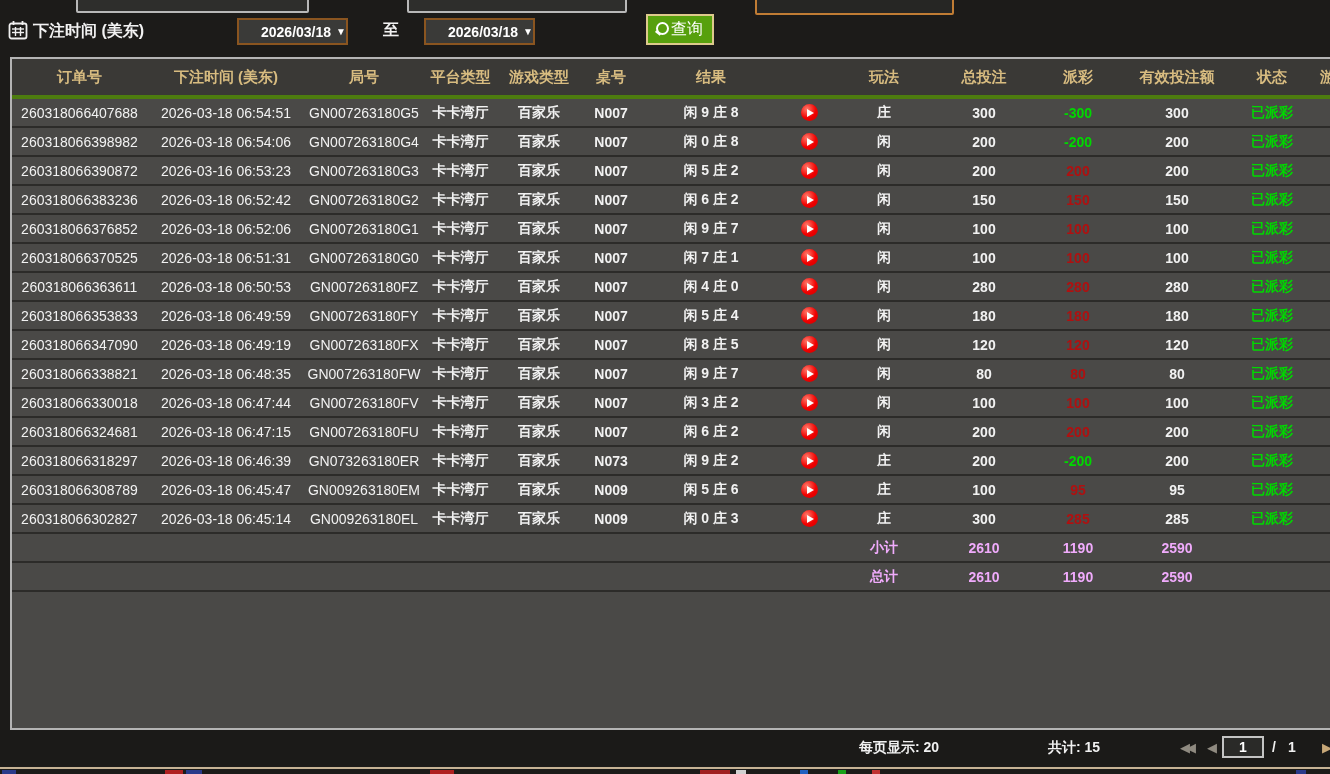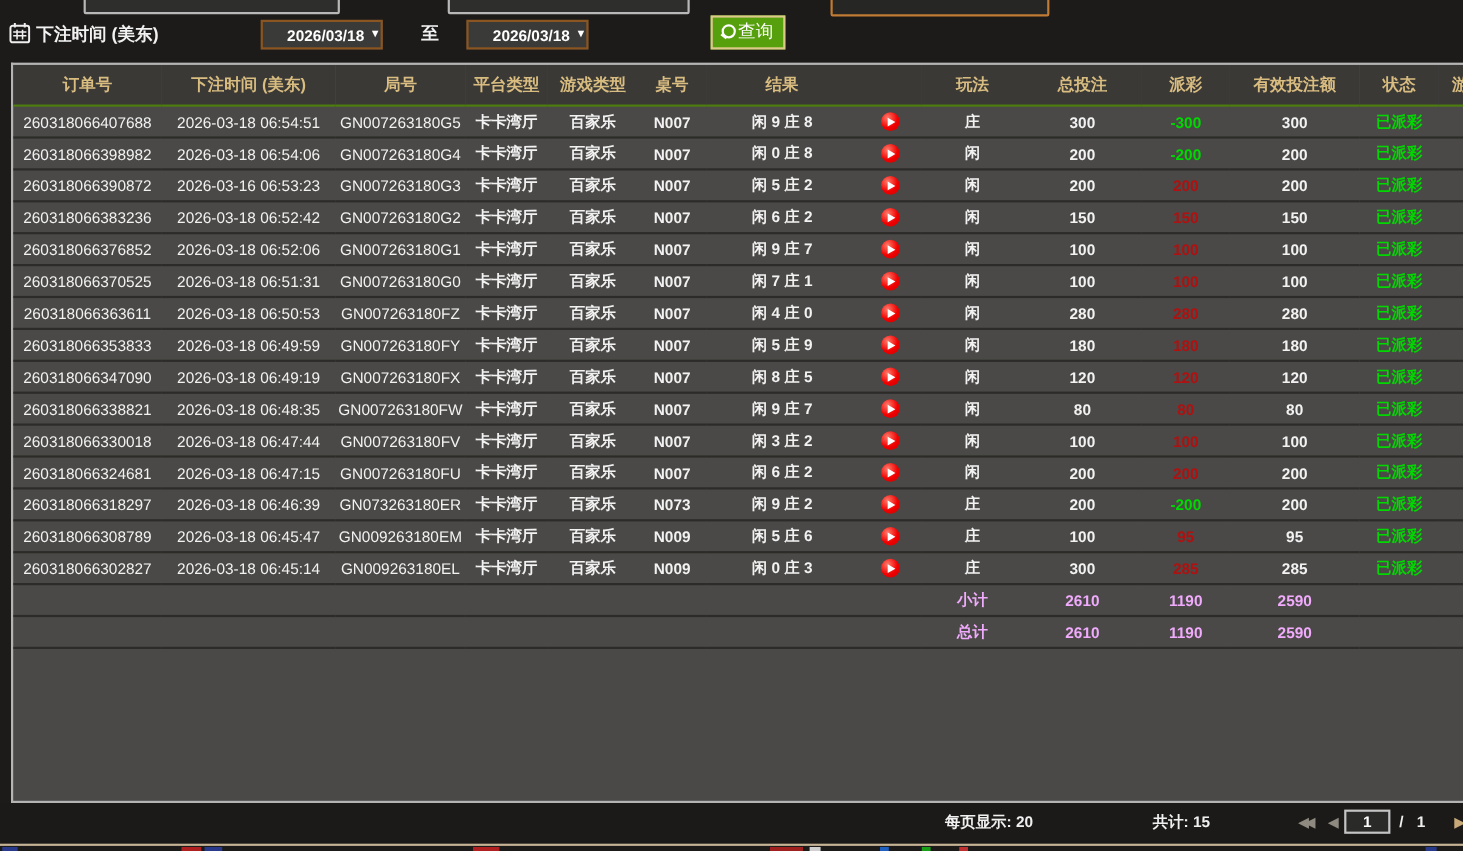--- a/index.html
+++ b/index.html
@@ -33,21 +33,21 @@
   .mag::before{content:"";position:absolute;left:2px;top:0;width:9px;height:9px;border:2px solid #fff;border-radius:50%;}
   .mag::after{content:"";position:absolute;left:1px;top:10px;width:6px;height:2px;background:#fff;transform:rotate(38deg);}
   
   .tablewrap{
     position:absolute;left:10px;top:57px;width:1330px;height:673px;box-sizing:border-box;
     background:#4a4947;border:2px solid #b4b4b4;border-right:none;overflow:hidden;
   }
   table{border-collapse:collapse;table-layout:fixed;width:1350px;}
   th{
     height:36px;background:#3a3936;color:#d8bc80;font-size:15px;font-weight:700;
-    text-align:center;border-bottom:2px solid #4d7c0f;white-space:nowrap;overflow:hidden;padding:0;
+    text-align:center;border-bottom:4px solid #4d7c0f;white-space:nowrap;overflow:hidden;padding:0;
   }
   td{
     height:27px;border-bottom:2px solid #2c2b29;color:#f2f2f2;font-size:14px;font-weight:700;
     text-align:center;white-space:nowrap;overflow:hidden;padding:0;
   }
   td.light{font-weight:400;}
   .c-green{color:#00d800;}
   .c-red{color:#b01010;}
   .c-yellow{color:#f0abfc;}
   .replay{
@@ -258,21 +258,21 @@
           <td class="c-green">已派彩</td>
           <td>-</td>
         </tr>
         <tr>
           <td class="light">260318066353833</td>
           <td class="light">2026-03-18 06:49:59</td>
           <td class="light">GN007263180FY</td>
           <td>卡卡湾厅</td>
           <td>百家乐</td>
           <td>N007</td>
-          <td>闲 5 庄 9</td>
+          <td>闲 5 庄 4</td>
           <td><span class="replay"></span></td>
           <td>闲</td>
           <td>180</td>
           <td class="c-red">180</td>
           <td>180</td>
           <td class="c-green">已派彩</td>
           <td>-</td>
         </tr>
         <tr>
           <td class="light">260318066347090</td>

